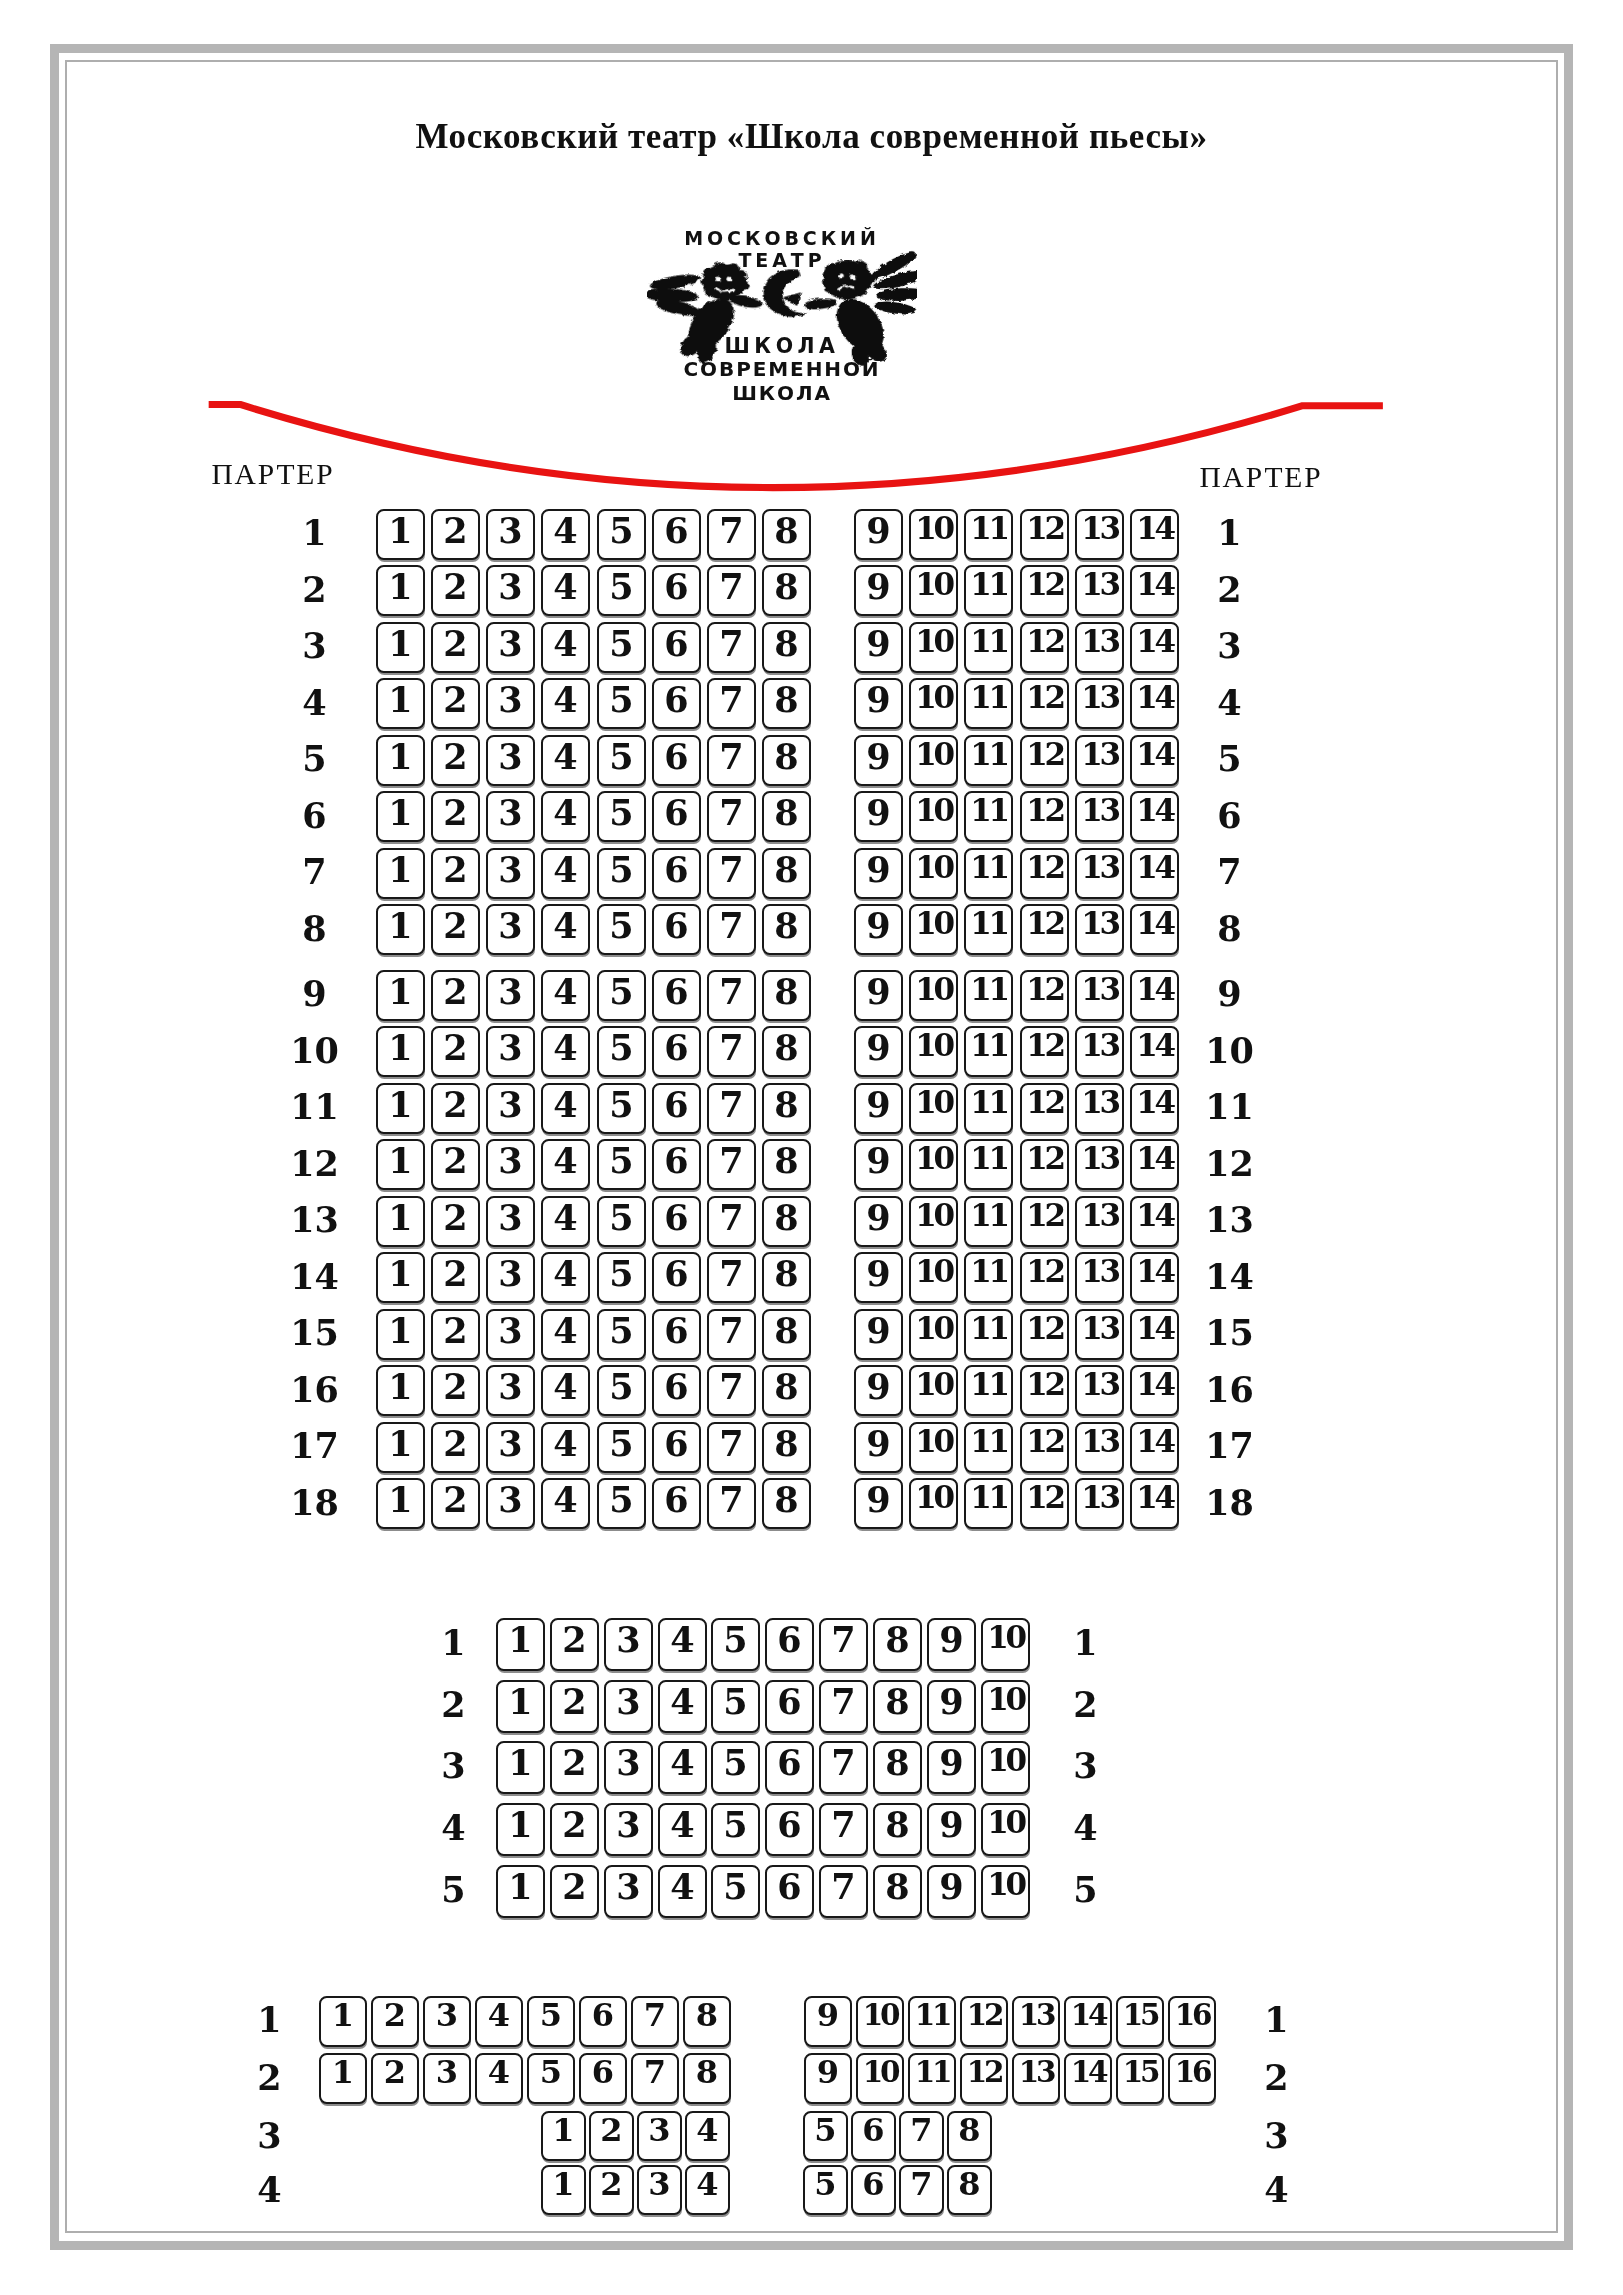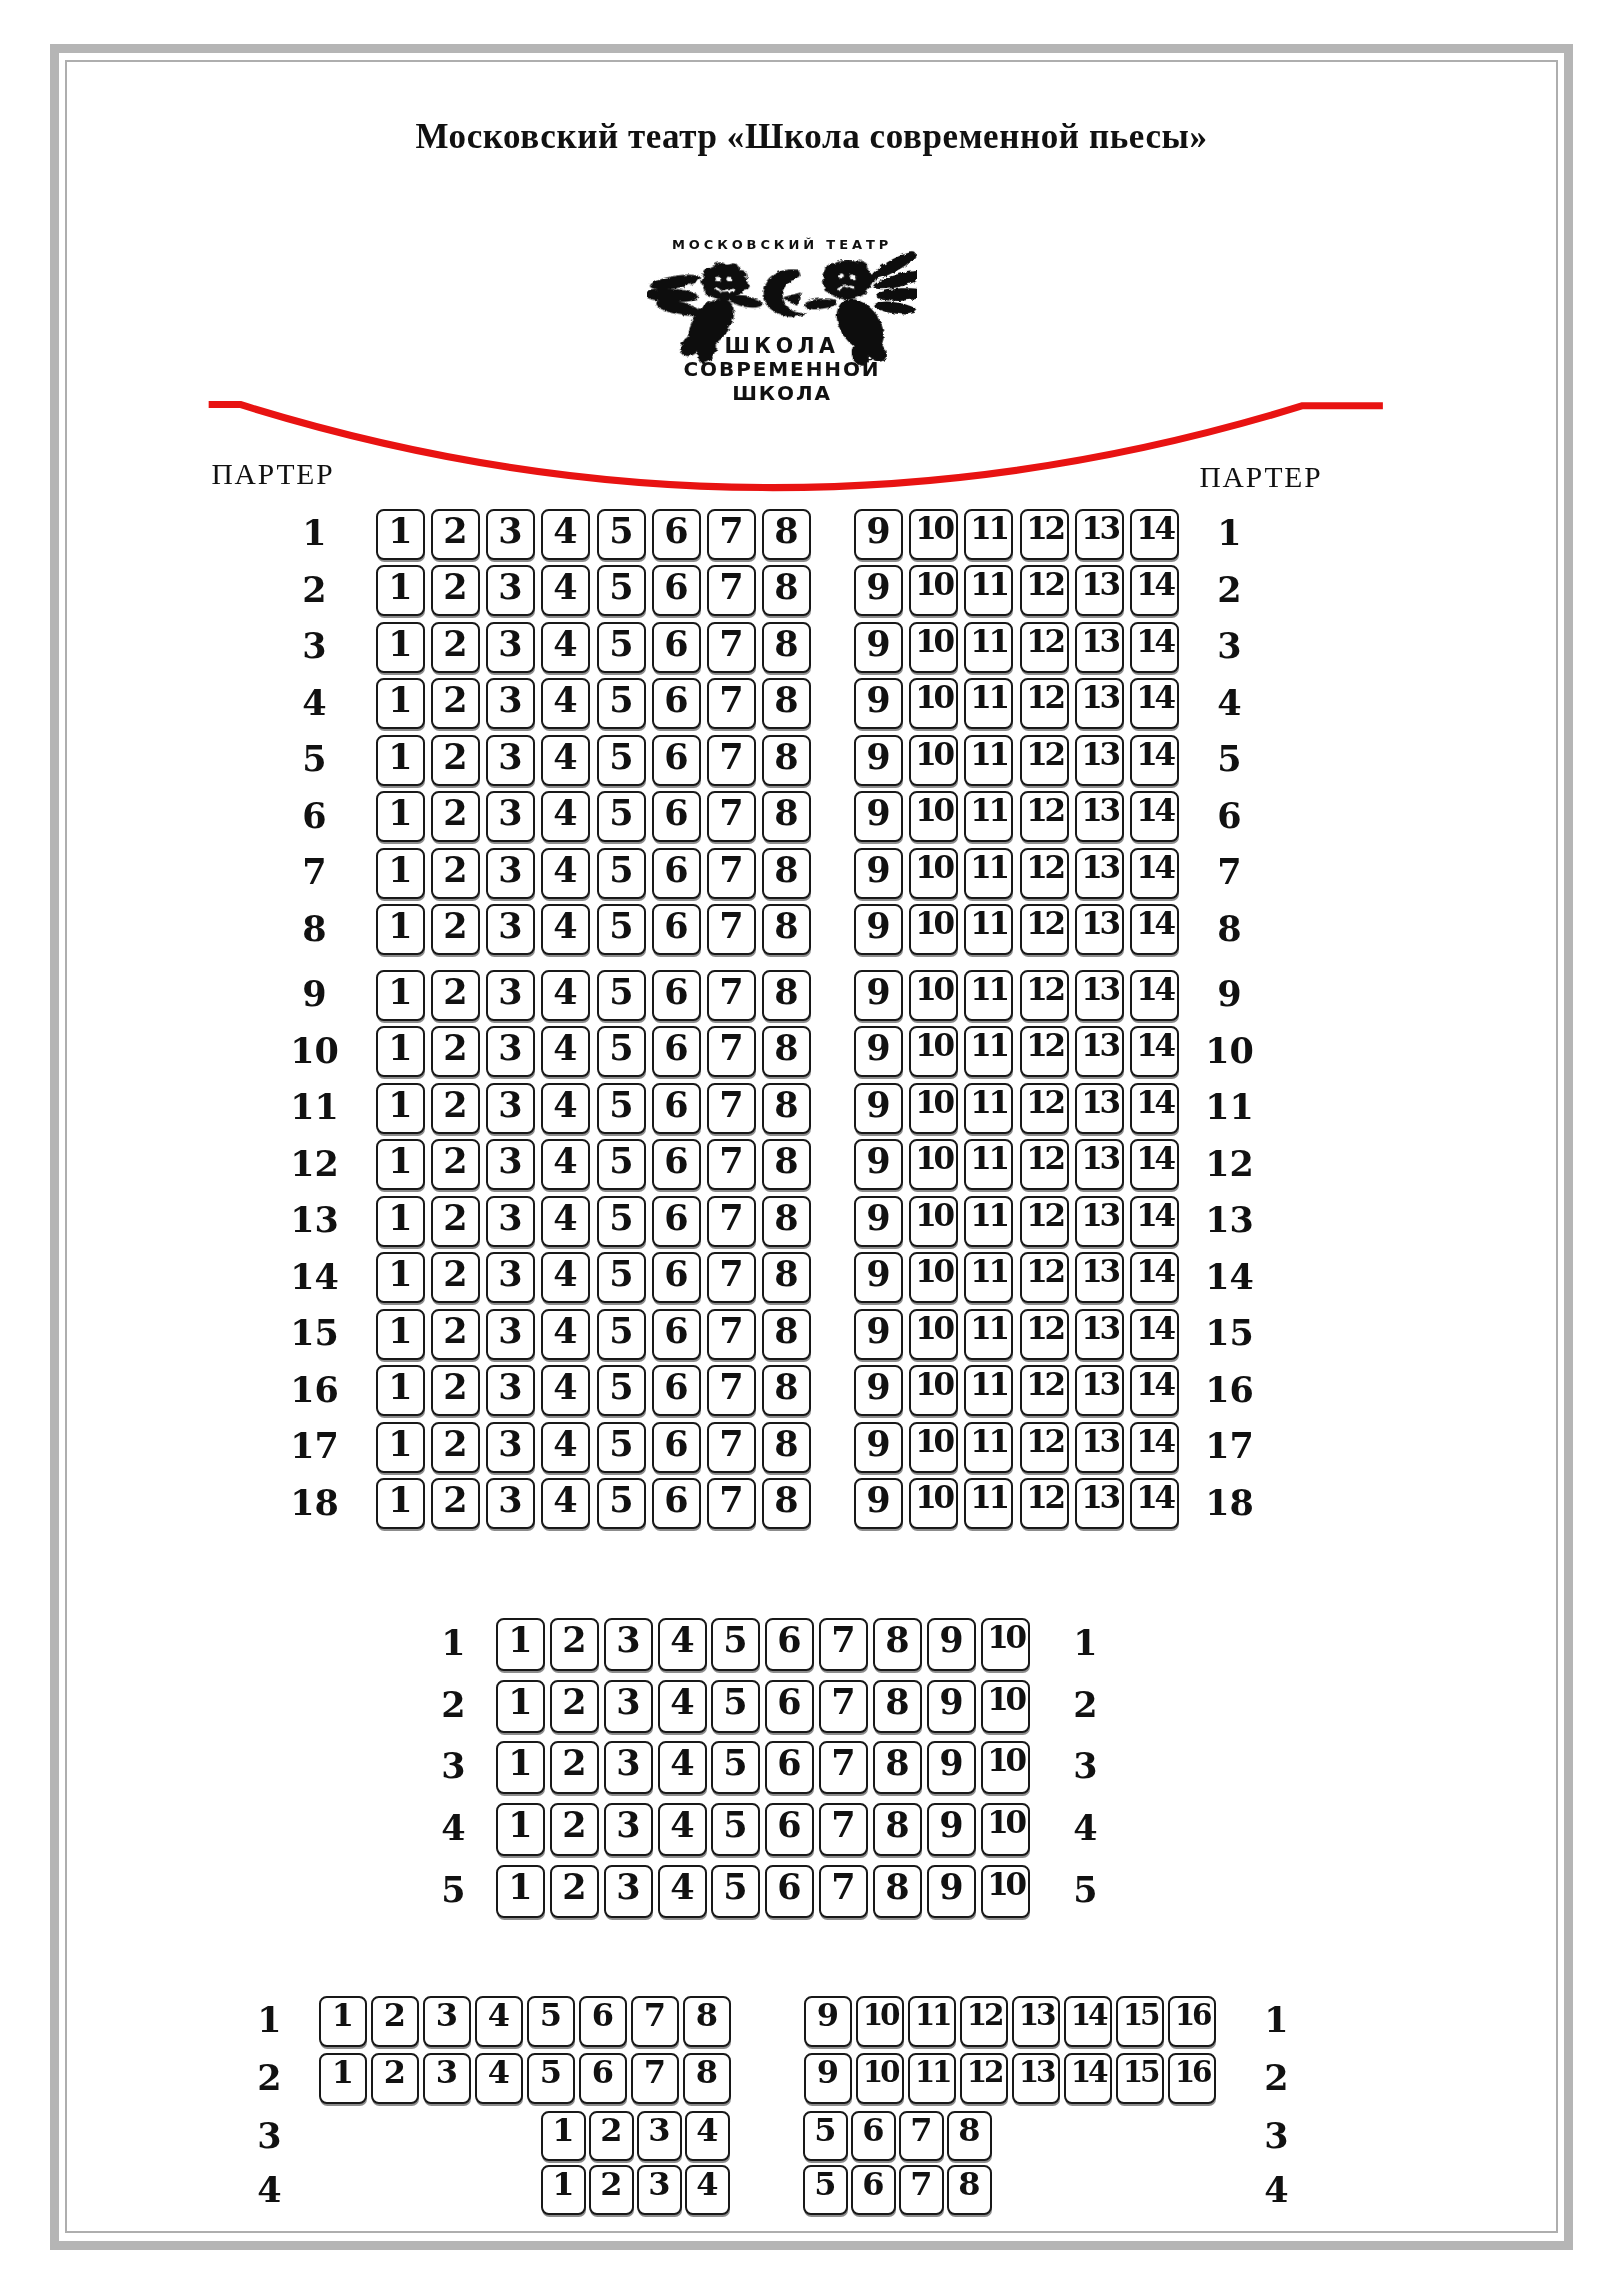--- a/index.html
+++ b/index.html
@@ -13,21 +13,21 @@
         border:9px solid var(--frame-gray);}
   .frame-inner{position:absolute;left:65px;top:60px;right:65px;bottom:62px;
         border:2.6px solid var(--frame-inner);}
   .main-title{position:absolute;left:73px;right:73px;top:94px;text-align:center;
         font-weight:bold;font-size:35px;letter-spacing:0.6px;}
   .ghost-title{position:absolute;left:0;width:1541px;top:149px;text-align:center;
         font-weight:bold;font-size:33px;color:var(--ghost);letter-spacing:1.3px;}
   .logo{position:absolute;left:647px;top:221px;width:270px;height:199px;}
   .logo div{position:absolute;width:100%;text-align:center;
         font-family:"DejaVu Sans",sans-serif;font-weight:bold;}
-  .logo-top{top:16px;font-size:13px;letter-spacing:3.9px;}
+  .logo-top{top:6px;font-size:19px;letter-spacing:3.9px;}
   .logo-art{position:absolute;left:0;top:28px;width:270px;height:119px;}
   .logo-school{top:113px;font-size:20.5px;letter-spacing:4.5px;}
   .logo-bottom{top:136px;font-size:20px;letter-spacing:1.9px;}
   .stage-curve{position:absolute;left:0;top:0;width:1623px;height:642px;pointer-events:none;}
   .stage-label{position:absolute;left:329px;width:899px;top:416px;text-align:center;
         font-size:59px;letter-spacing:3.2px;}
   .parterre-label{position:absolute;width:154px;font-size:29.5px;letter-spacing:1.9px;text-align:center;}
   .parterre-label.left{left:196px;top:458px;}
   .parterre-label.right{left:1184px;top:461px;}
   .section-title{position:absolute;text-align:center;font-weight:bold;font-size:48px;}

